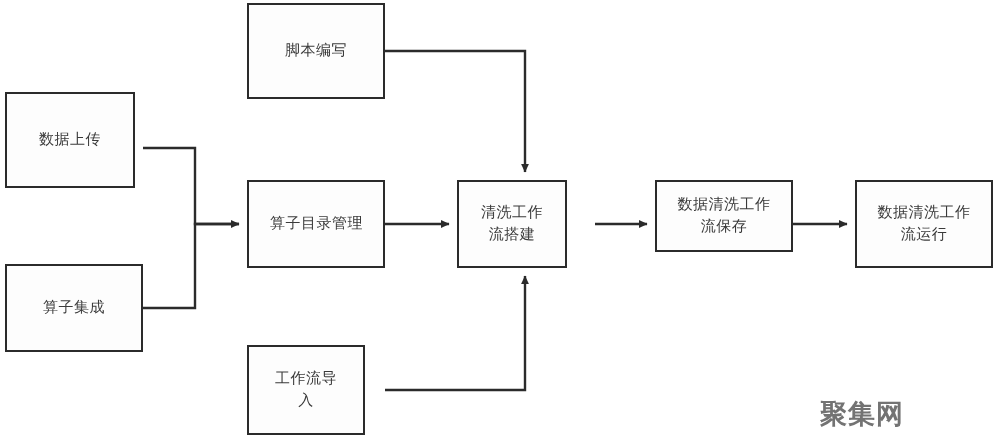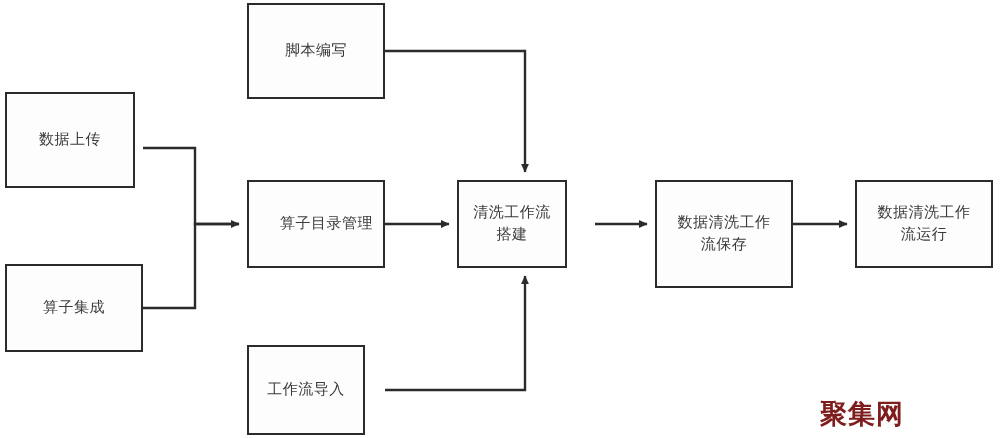--- a/index.html
+++ b/index.html
@@ -32,21 +32,21 @@
     border: 2px solid #2b2b2b;
     background: #fdfdfd;
     display: flex;
     align-items: center;
     justify-content: center;
     text-align: center;
     color: #3a3a3a;
     font-size: 15px;
     line-height: 1.45;
     letter-spacing: 0.5px;
-    padding: 4px 10px;
+    padding: 4px 20px;
     z-index: 2;
   }
   .node-label {
     display: block;
     white-space: pre-line;
   }
   .node.wrap .node-label {
     max-width: 106px;
   }
   #watermark {
@@ -96,27 +96,27 @@
   </div>
 
   <div class="node" style="left: 247px; top: 180px; width: 138px; height: 88px; border-color: rgb(43, 43, 43); background: rgb(253, 253, 253); justify-content: flex-end;">
     <span class="node-label">算子目录管理</span>
   </div>
 
   <div class="node wrap" style="left: 457px; top: 180px; width: 110px; height: 88px; border-color: rgb(43, 43, 43); background: rgb(253, 253, 253);">
     <span class="node-label">清洗工作流搭建</span>
   </div>
 
-  <div class="node wrap" style="left: 655px; top: 180px; width: 138px; height: 108px; border-color: rgb(43, 43, 43); background: rgb(253, 253, 253);">
+  <div class="node wrap" style="left: 655px; top: 180px; width: 138px; height: 72px; border-color: rgb(43, 43, 43); background: rgb(253, 253, 253);">
     <span class="node-label">数据清洗工作流保存</span>
   </div>
 
   <div class="node wrap" style="left: 855px; top: 180px; width: 138px; height: 88px; border-color: rgb(43, 43, 43); background: rgb(253, 253, 253);">
     <span class="node-label">数据清洗工作流运行</span>
   </div>
 
   <div class="node" style="left: 247px; top: 345px; width: 118px; height: 90px; border-color: rgb(43, 43, 43); background: rgb(253, 253, 253);">
     <span class="node-label">工作流导入</span>
   </div>
 
-  <div id="watermark" style="color: #7f1d1d;">聚集网</div>
+  <div id="watermark" style="color: #737373;">聚集网</div>
 
 </div>
 
 </body></html>

